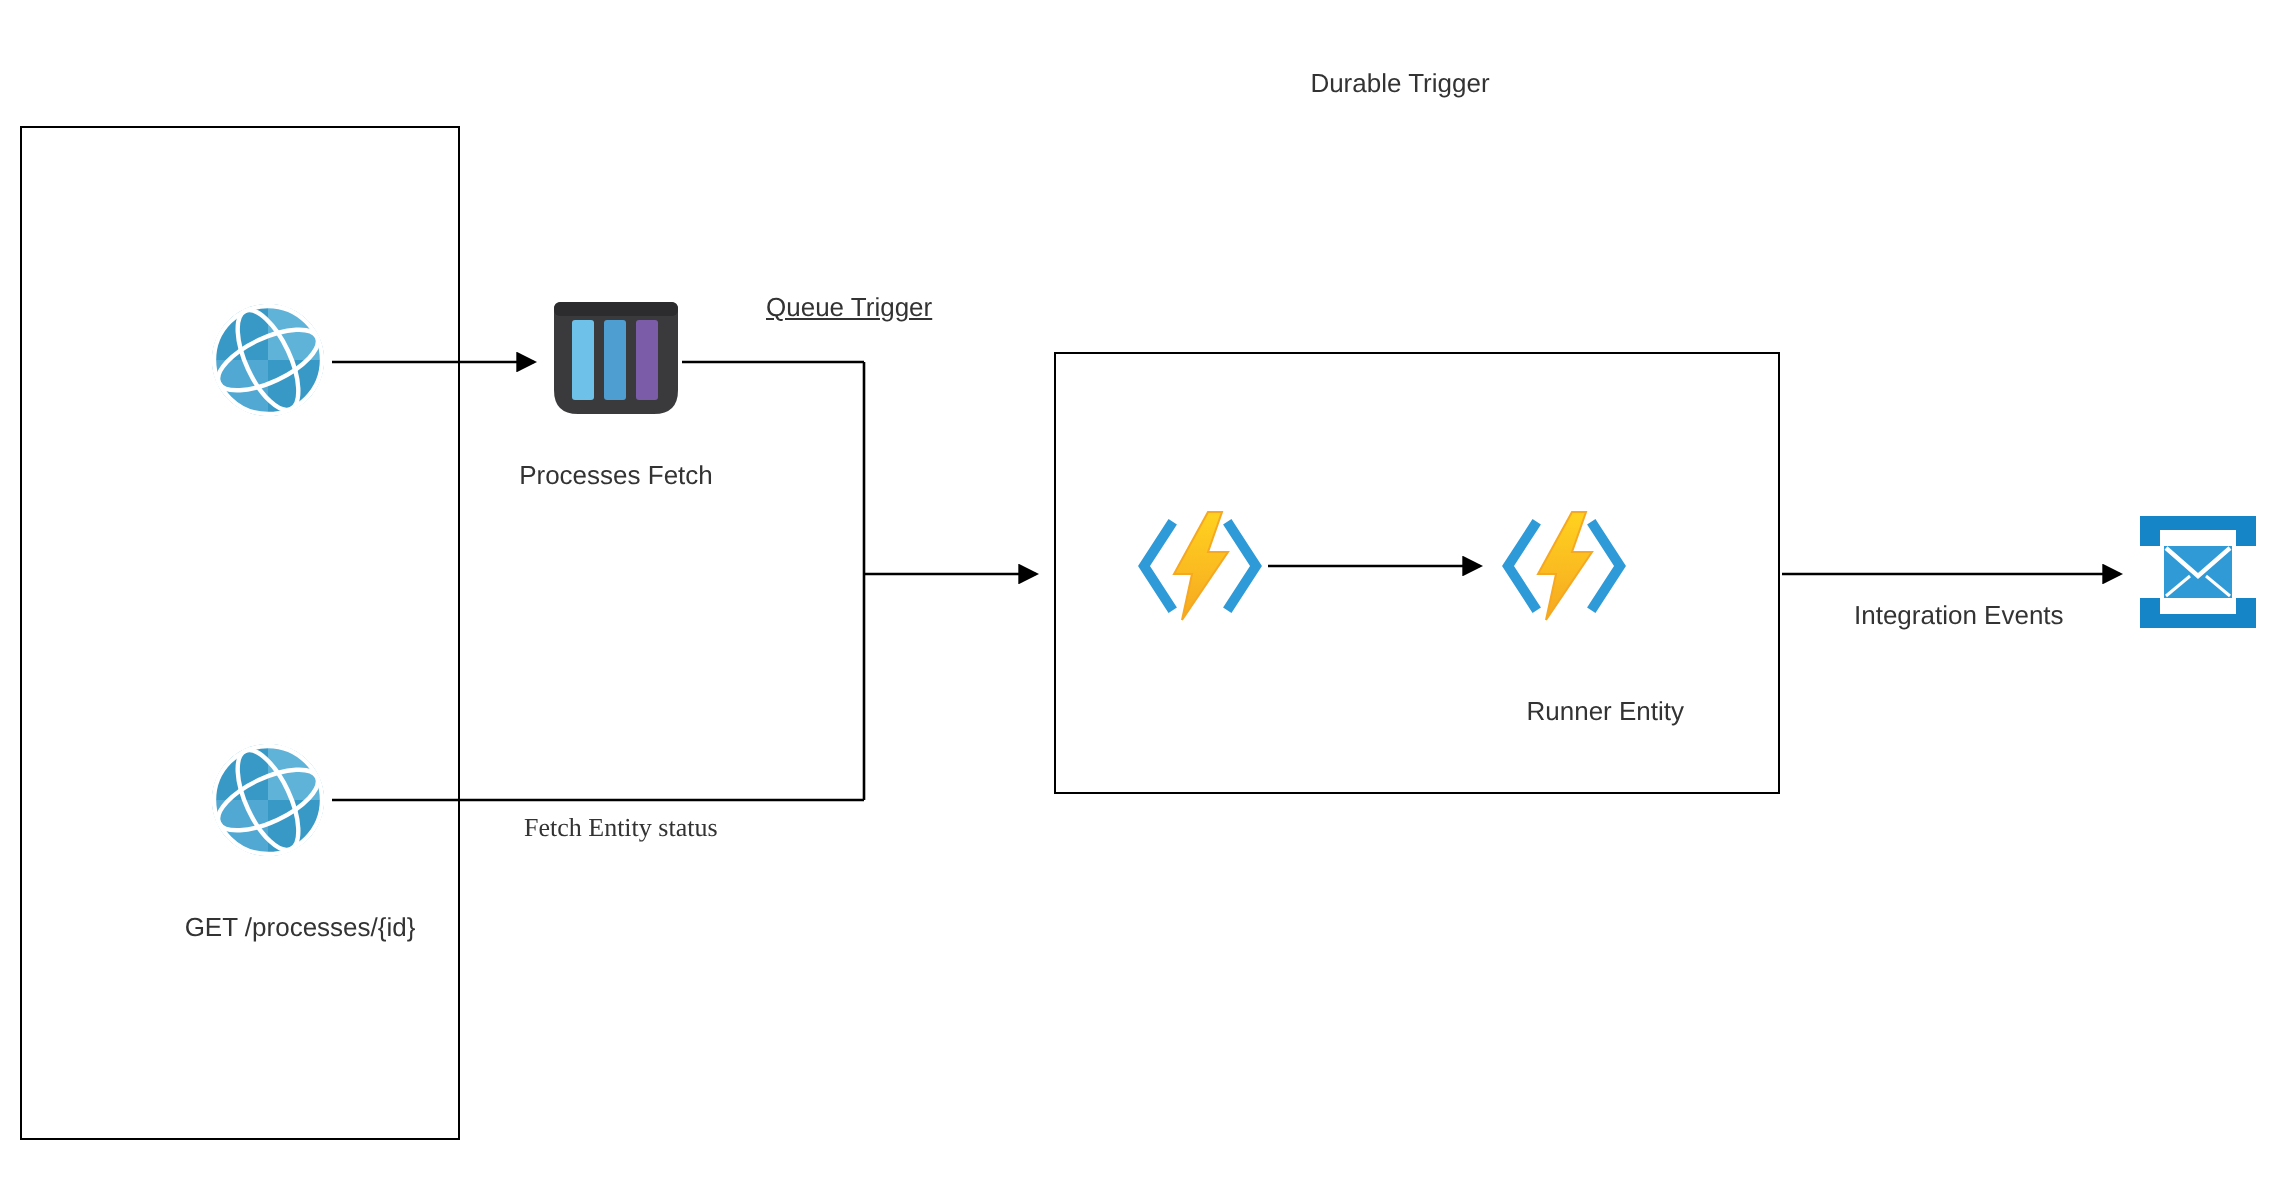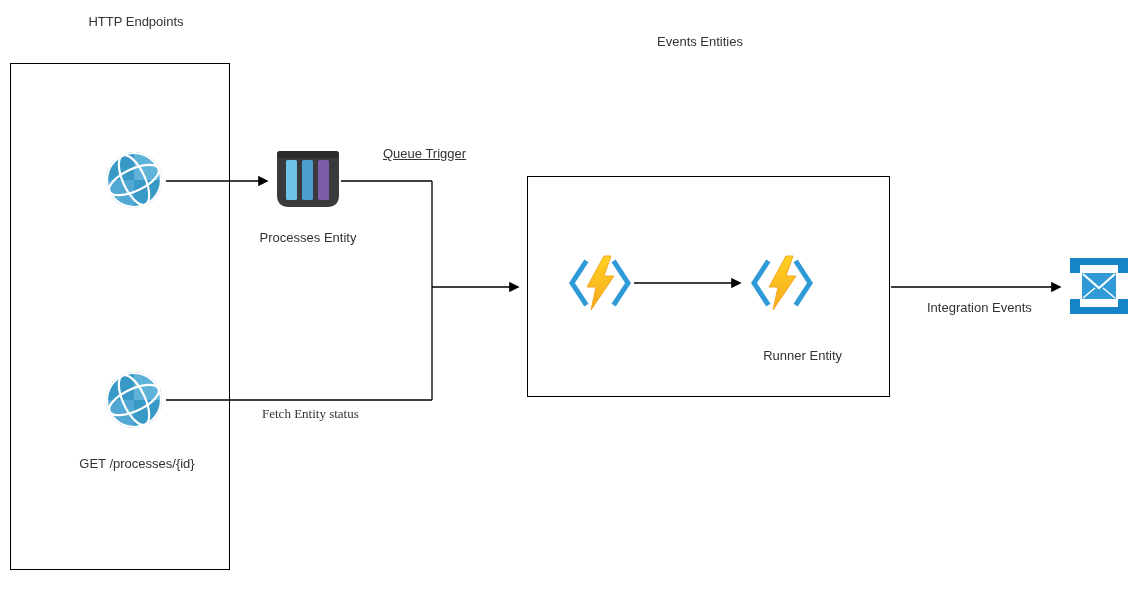--- a/index.html
+++ b/index.html
@@ -52,22 +52,21 @@
       <line x1="166" y1="181" x2="267" y2="181" marker-end="url(#arrow)"></line>
       <line x1="341" y1="181" x2="432" y2="181"></line>
       <line x1="166" y1="400" x2="432" y2="400"></line>
       <line x1="432" y1="181" x2="432" y2="400"></line>
       <line x1="432" y1="287" x2="518" y2="287" marker-end="url(#arrow)"></line>
       <line x1="634" y1="283" x2="740" y2="283" marker-end="url(#arrow)"></line>
       <line x1="891" y1="287" x2="1060" y2="287" marker-end="url(#arrow)"></line>
     </g>
   </svg>
 
-  <div class="lbl center" style="left:36px; top:14px; width:200px;">HTTP Endpoints</div>
-  <div class="lbl center" style="left:600px; top:34px; width:200px;">Events Entities</div>
+  <div class="lbl center" style="left:600px; top:34px; width:200px;">Durable Trigger</div>
 
   <div class="icon" style="left:104px; top:150px;">
     <svg width="60" height="60" viewBox="0 0 60 60" xmlns="http://www.w3.org/2000/svg">
       <circle cx="30" cy="30" r="28" fill="#3999c6"></circle>
       <path d="M30,2 A28,28 0 0 1 58,30 L30,30 Z" fill="#7fc9ea" opacity="0.55"></path>
       <path d="M2,30 A28,28 0 0 0 30,58 L30,30 Z" fill="#7fc9ea" opacity="0.35"></path>
       <g stroke="#ffffff" stroke-width="2.2" fill="none">
         <circle cx="30" cy="30" r="27"></circle>
         <ellipse cx="30" cy="30" rx="27" ry="11" transform="rotate(-25 30 30)"></ellipse>
         <ellipse cx="30" cy="30" rx="11" ry="27" transform="rotate(-25 30 30)"></ellipse>
@@ -80,32 +79,32 @@
       <circle cx="30" cy="30" r="28" fill="#3999c6"></circle>
       <path d="M30,2 A28,28 0 0 1 58,30 L30,30 Z" fill="#7fc9ea" opacity="0.55"></path>
       <path d="M2,30 A28,28 0 0 0 30,58 L30,30 Z" fill="#7fc9ea" opacity="0.35"></path>
       <g stroke="#ffffff" stroke-width="2.2" fill="none">
         <circle cx="30" cy="30" r="27"></circle>
         <ellipse cx="30" cy="30" rx="27" ry="11" transform="rotate(-25 30 30)"></ellipse>
         <ellipse cx="30" cy="30" rx="11" ry="27" transform="rotate(-25 30 30)"></ellipse>
       </g>
     </svg>
   </div>
-  <div class="lbl center" style="left:37px; top:456px; width:200px;">GET /processes/{id}</div>
+  <div class="lbl center" style="left:50px; top:456px; width:200px;">GET /processes/{id}</div>
 
   <div class="icon" style="left:277px; top:151px;">
     <svg width="62" height="56" viewBox="0 0 62 56" xmlns="http://www.w3.org/2000/svg">
       <path d="M4,0 H58 Q62,0 62,4 V44 Q62,56 50,56 H12 Q0,56 0,44 V4 Q0,0 4,0 Z" fill="#3a3a3c"></path>
       <rect x="0" y="0" width="62" height="7" rx="3" fill="#2c2c2e"></rect>
       <rect x="9" y="9" width="11" height="40" rx="1.5" fill="#6ec2ea"></rect>
       <rect x="25" y="9" width="11" height="40" rx="1.5" fill="#4f9ed2"></rect>
       <rect x="41" y="9" width="11" height="40" rx="1.5" fill="#7b5ca8"></rect>
     </svg>
   </div>
-  <div class="lbl center" style="left:238px; top:230px; width:140px;">Processes Entity</div>
+  <div class="lbl center" style="left:238px; top:230px; width:140px;">Processes Fetch</div>
 
   <div class="lbl" style="left:383px; top:146px;text-decoration:underline;">Queue Trigger</div>
   <div class="lbl" style="left:262px; top:406px;font-family:Liberation Serif, serif;">Fetch Entity status</div>
   <div class="lbl" style="left:927px; top:300px;">Integration Events</div>
 
   <div class="icon" style="left:568px; top:255px;">
     <svg width="64" height="56" viewBox="0 0 64 56" xmlns="http://www.w3.org/2000/svg">
       <defs>
         <linearGradient id="boltGrad1" x1="0" y1="0" x2="0" y2="1">
           <stop offset="0" stop-color="#ffd21f"></stop>

